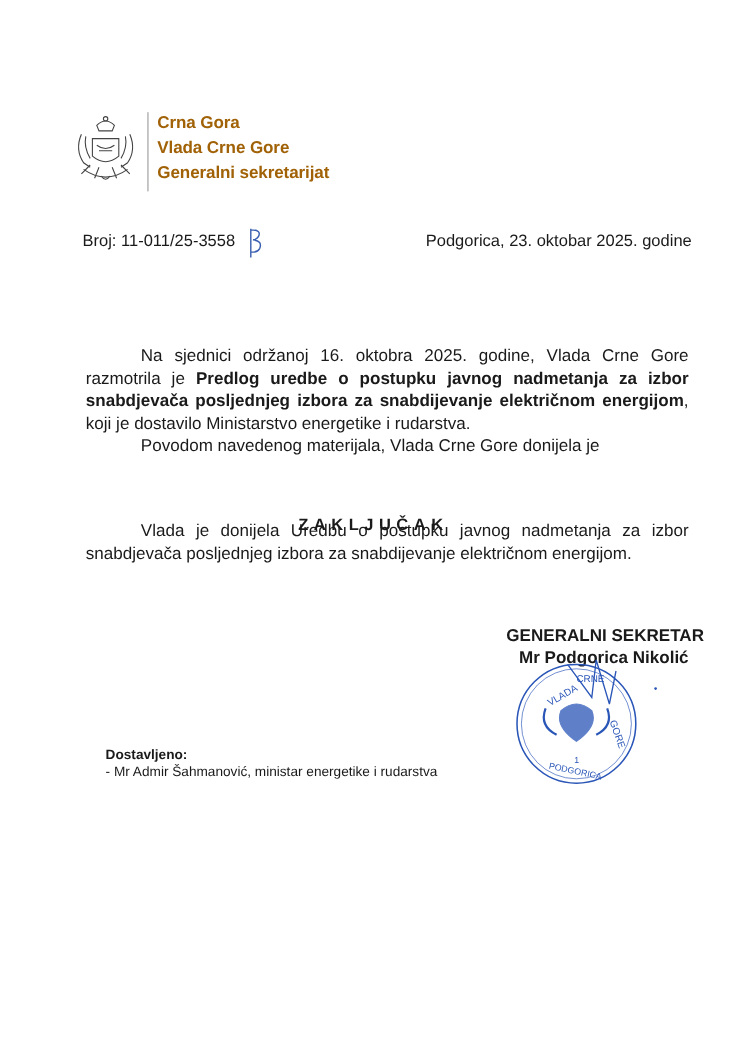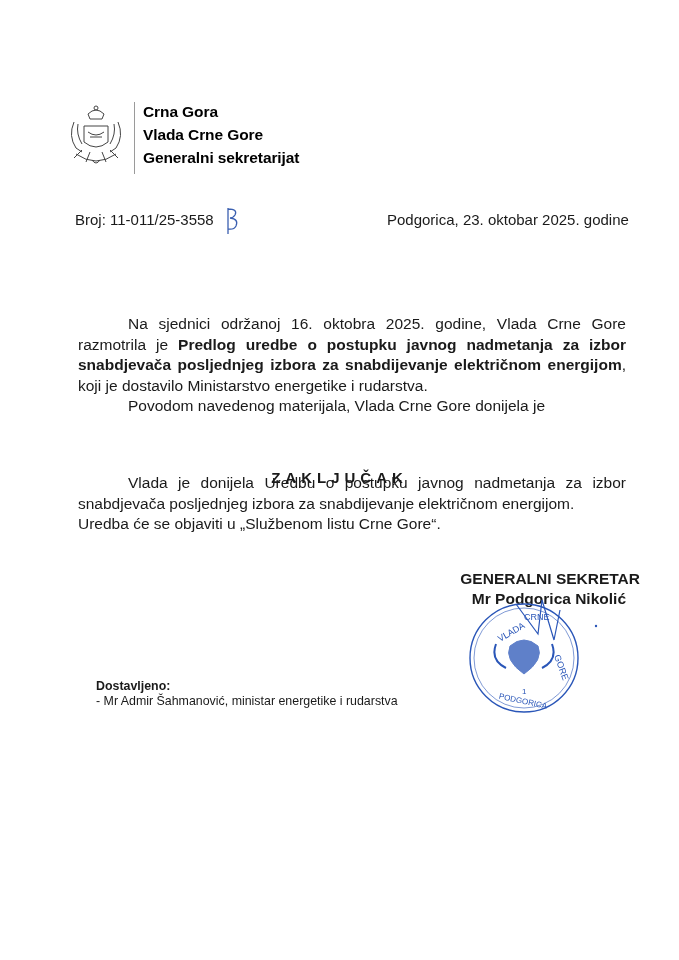--- a/index.html
+++ b/index.html
@@ -1,21 +1,21 @@
 <!DOCTYPE html>
 <html><head>
 <meta charset="utf-8">
 <style>
   html, body { margin:0; padding:0; background:#ffffff; }
   body { width:679px; height:960px; position:relative; overflow:hidden;
          font-family:"Liberation Sans", sans-serif; color:#1a1a1a; }
   .abs { position:absolute; }
   .crest { left:66px; top:104px; width:60px; height:68px; }
   .vline { left:134px; top:102px; width:1px; height:72px; background:#9a9a9a; }
-  .hdr { left:143px; font-size:15.5px; font-weight:bold; color:#000000; letter-spacing:-0.1px; }
+  .hdr { left:143px; font-size:15.5px; font-weight:bold; color:#a16207; letter-spacing:-0.1px; }
   .meta { top:211px; font-size:15px; }
   .hand { left:226px; top:206px; }
   .para { left:78px; width:548px; font-size:15.5px; line-height:20.6px; text-align:justify; }
   .para p { margin:0; }
   .indent { text-indent:50px; }
   .title { left:0; width:679px; top:469px; text-align:center; font-size:15px; font-weight:bold; letter-spacing:5px; box-sizing:border-box; }
   .sig { left:440px; width:200px; text-align:right; font-size:15.5px; font-weight:bold; }
   .dist { left:96px; font-size:12.4px; line-height:15.4px;margin-top:27px; }
   .dist .h { font-weight:bold; }
   .stamp { left:466px; top:596px; }
@@ -58,21 +58,20 @@
   <p class="indent"><span>Na sjednici održanoj 16. oktobra 2025. godine, Vlada Crne Gore razmotrila je </span><b>Predlog uredbe o postupku javnog nadmetanja za izbor snabdjevača posljednjeg izbora za snabdijevanje električnom energijom</b><span>, koji je dostavilo Ministarstvo energetike i rudarstva.</span></p>
   <p class="indent">Povodom navedenog materijala, Vlada Crne Gore donijela je</p>
 </div>
 
 <div class="abs title">ZAKLJUČAK</div>
 <div class="abs para" style="top:474px; top:473px;">
   <div style="height:0"></div>
 </div>
 <div class="abs para" style="top:473px;">
   <p class="indent" style="margin-top:0;">Vlada je donijela Uredbu o postupku javnog nadmetanja za izbor snabdjevača posljednjeg izbora za snabdijevanje električnom energijom.</p>
-  <p>Uredba će se objaviti u „Službenom listu Crne Gore“.</p>
 </div>
 
 <div class="abs sig" style="top:570px;">GENERALNI SEKRETAR</div>
 <div class="abs sig" style="top:590px; right:auto; left:420px; width:206px;">Mr Podgorica Nikolić</div>
 
 <div class="abs stamp">
   <svg width="150" height="125" viewBox="0 0 150 125">
     <g stroke="#2a56b8" fill="none">
       <circle cx="58" cy="62" r="54" stroke-width="1.4"></circle>
       <circle cx="58" cy="62" r="50" stroke-width="0.6"></circle>

